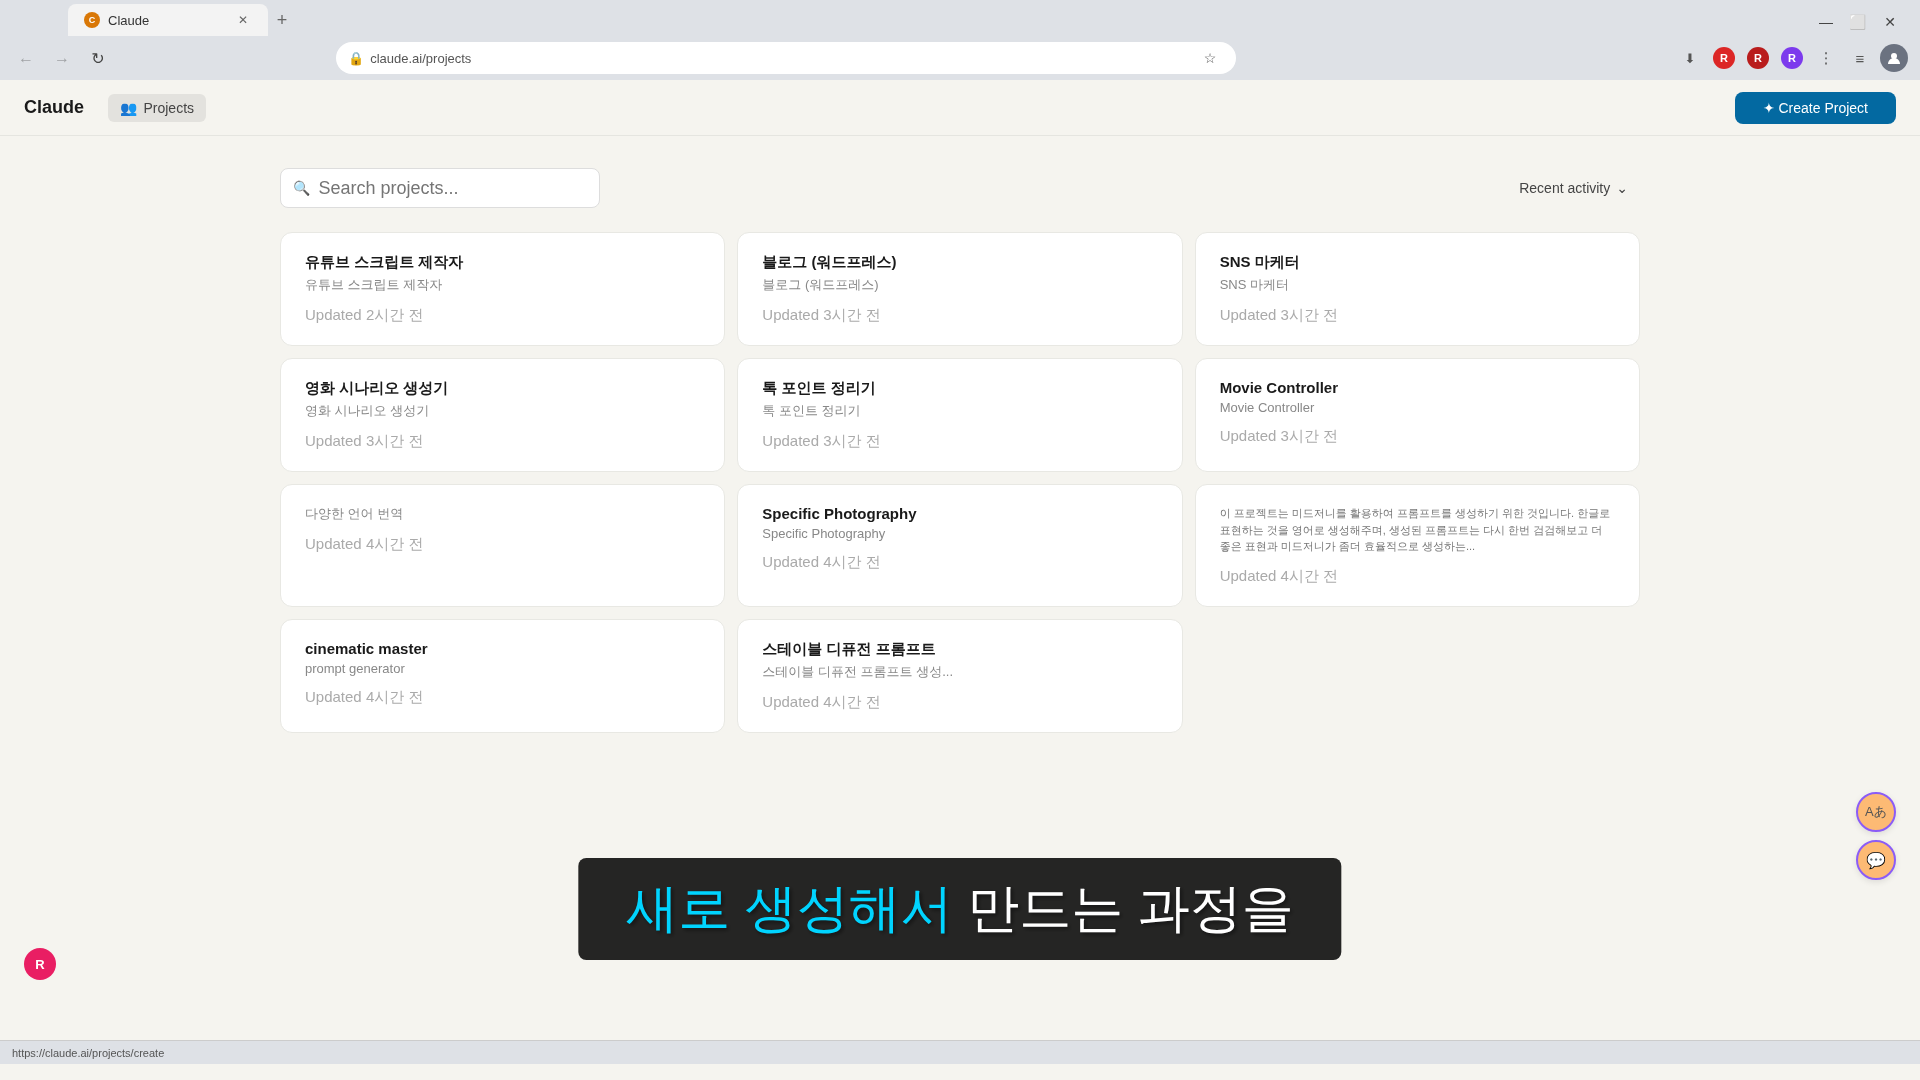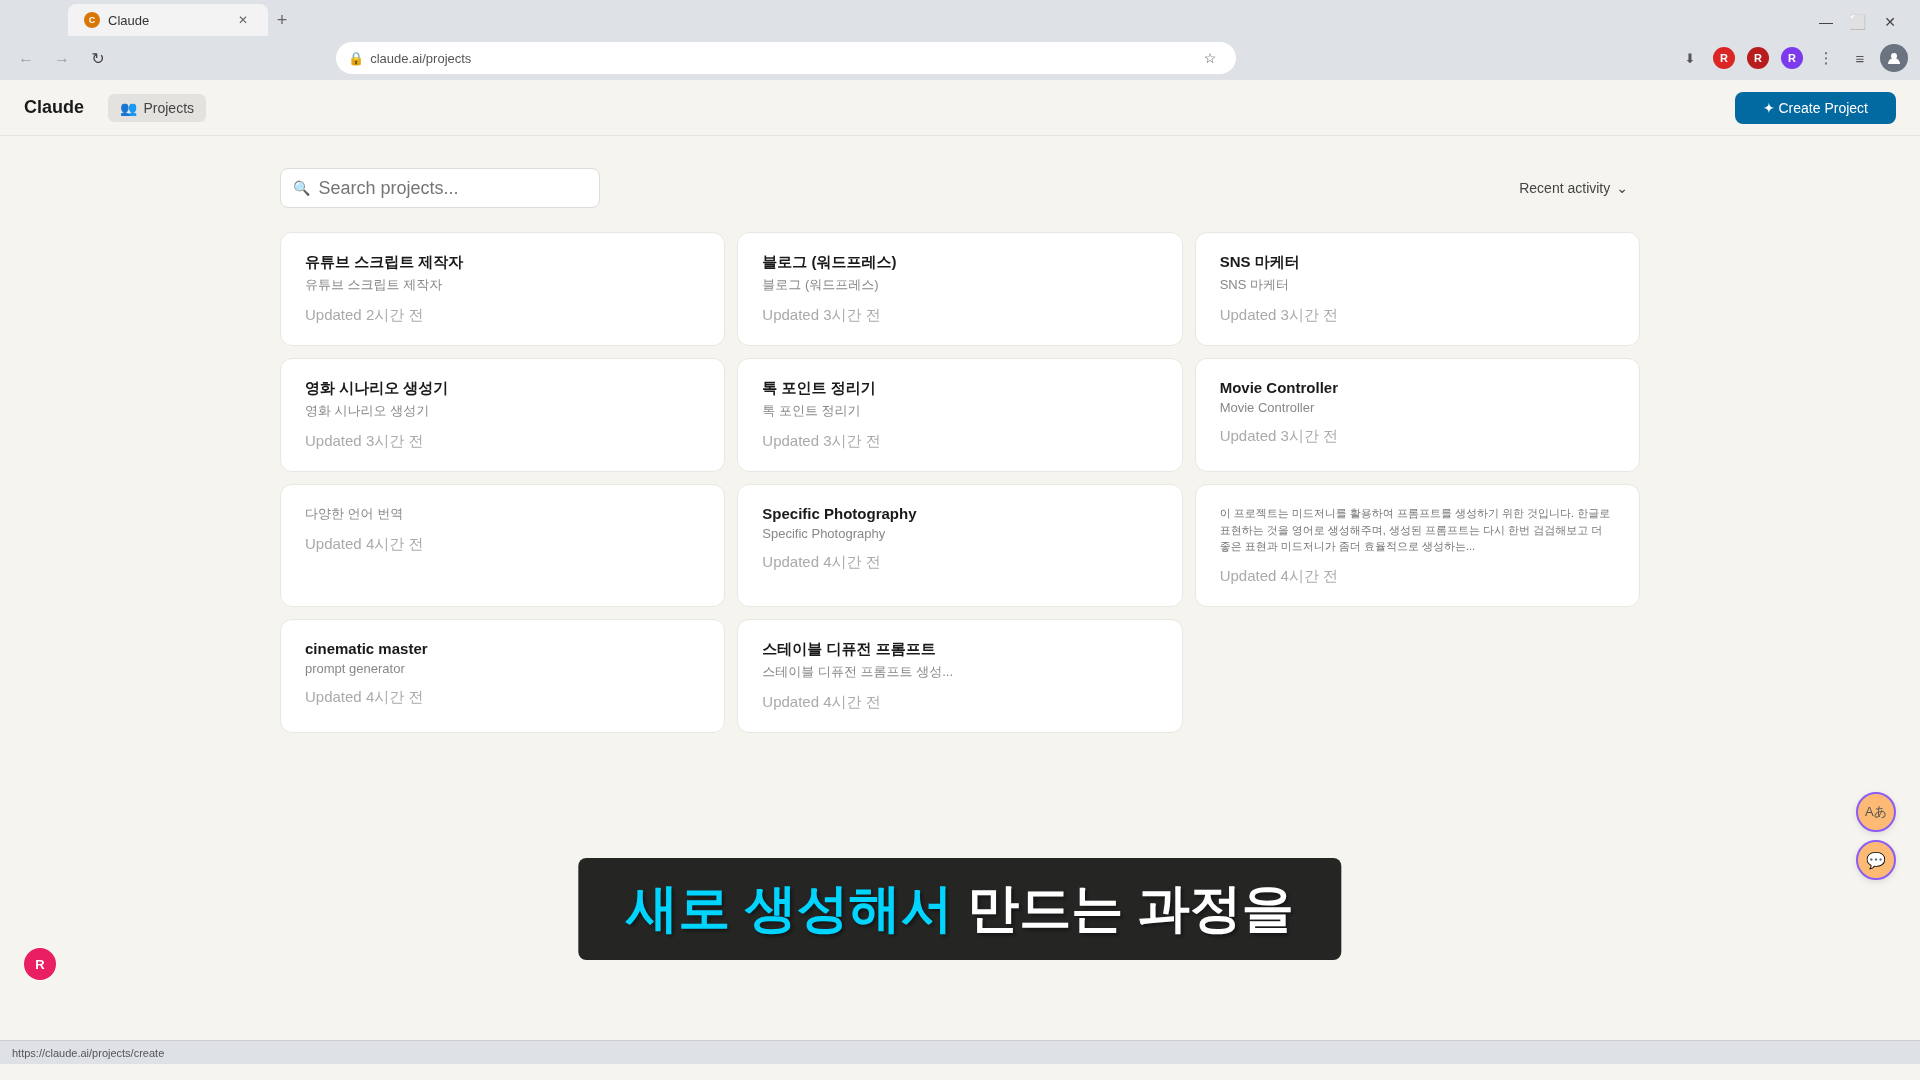--- a/index.html
+++ b/index.html
@@ -277,21 +277,21 @@
       bottom: 120px;
       left: 50%;
       transform: translateX(-50%);
       background: rgba(0, 0, 0, 0.85);
       padding: 16px 48px;
       border-radius: 8px;
       z-index: 999;
     }
     .subtitle-text {
       font-size: 52px;
-      font-weight: 700;
+      font-weight: 400;
       color: white;
       text-shadow: 2px 2px 4px rgba(0,0,0,0.5);
       white-space: nowrap;
     }
 
     
     .right-float-buttons {
       position: fixed;
       right: 24px;
       bottom: 200px;

